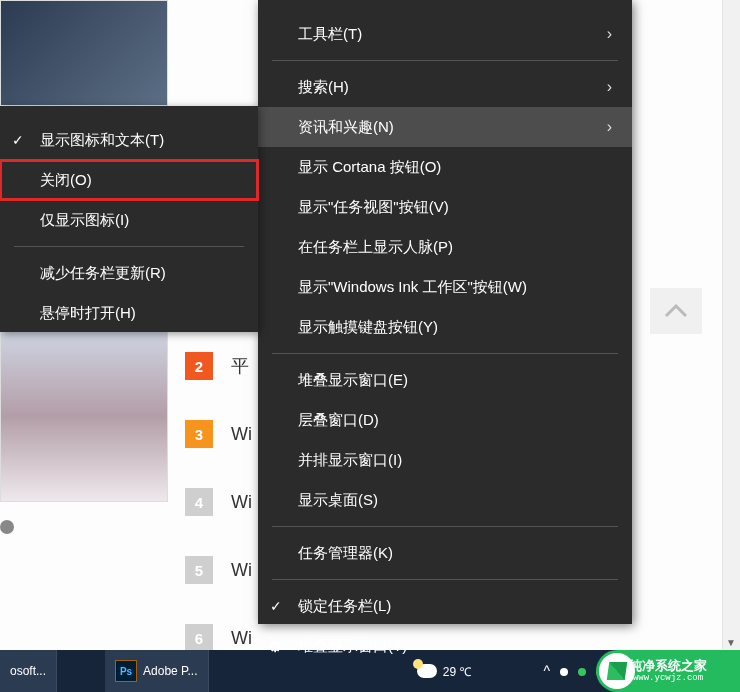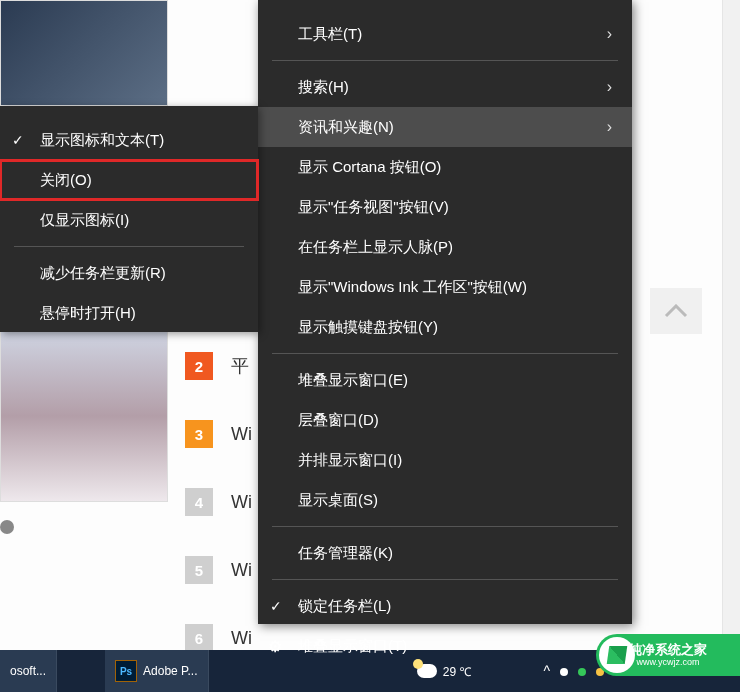--- a/index.html
+++ b/index.html
@@ -252,31 +252,31 @@
     .tray {
       display:flex;align-items:center;gap:10px;
       padding:0 10px;
     }
     .tray span { font-size:14px; }
     .dot { width:8px;height:8px;border-radius:50%;display:inline-block; }
 
     
     .watermark {
       position:absolute;
-      right:0;bottom:16px;
+      right:0;bottom:0;
       width:144px;height:42px;
       background:#23bb5d;
       border-top-left-radius:22px;
       border-bottom-left-radius:22px;
       display:flex;align-items:center;justify-content:center;flex-direction:column;
       color:#fff;
       z-index:50;
     }
     .watermark .line1{font-size:13px;font-weight:bold;line-height:1;}
-    .watermark .line2{font-size:9px;line-height:1;margin-top:2px;}
+    .watermark .line2{font-size:9px;line-height:1;margin-top:2px;font-family:Liberation Mono, monospace;}
     .watermark .wlogo{
       position:absolute;left:3px;top:3px;width:36px;height:36px;border-radius:50%;
       background:#fff;display:flex;align-items:center;justify-content:center;
     }
     .watermark .wlogo span{
       display:inline-block;width:18px;height:18px;
       background:linear-gradient(45deg,#2bbd60 50%,#1aa04c 50%);
       transform:skewX(-8deg);
     }
   </style>

